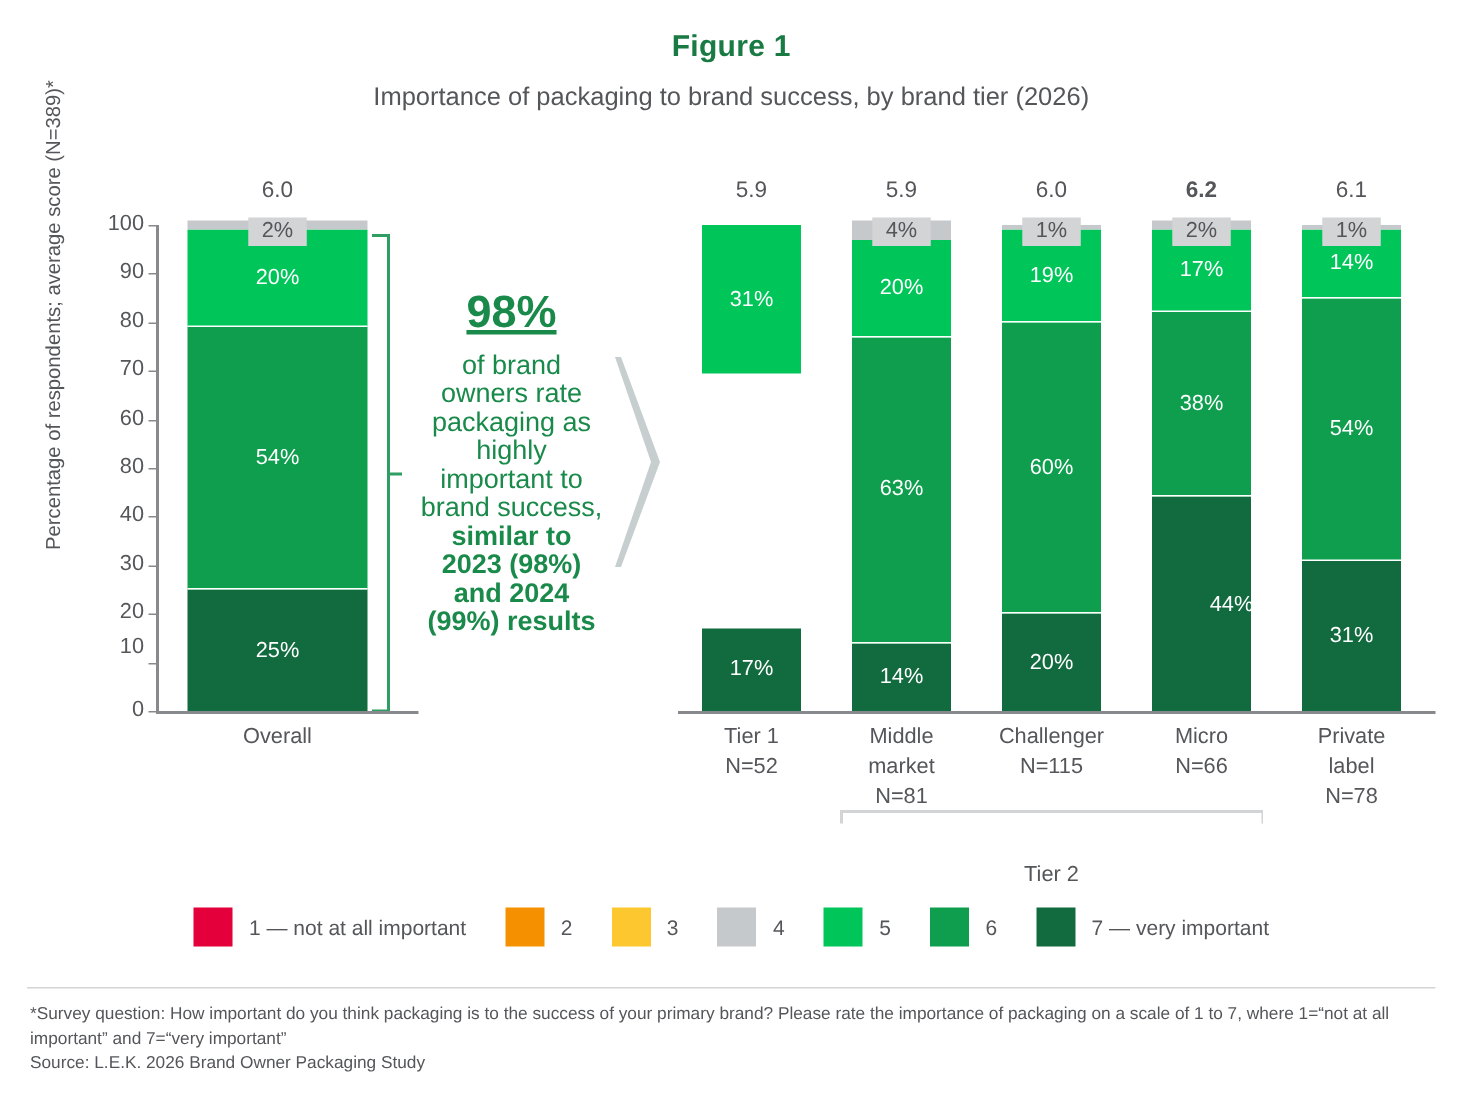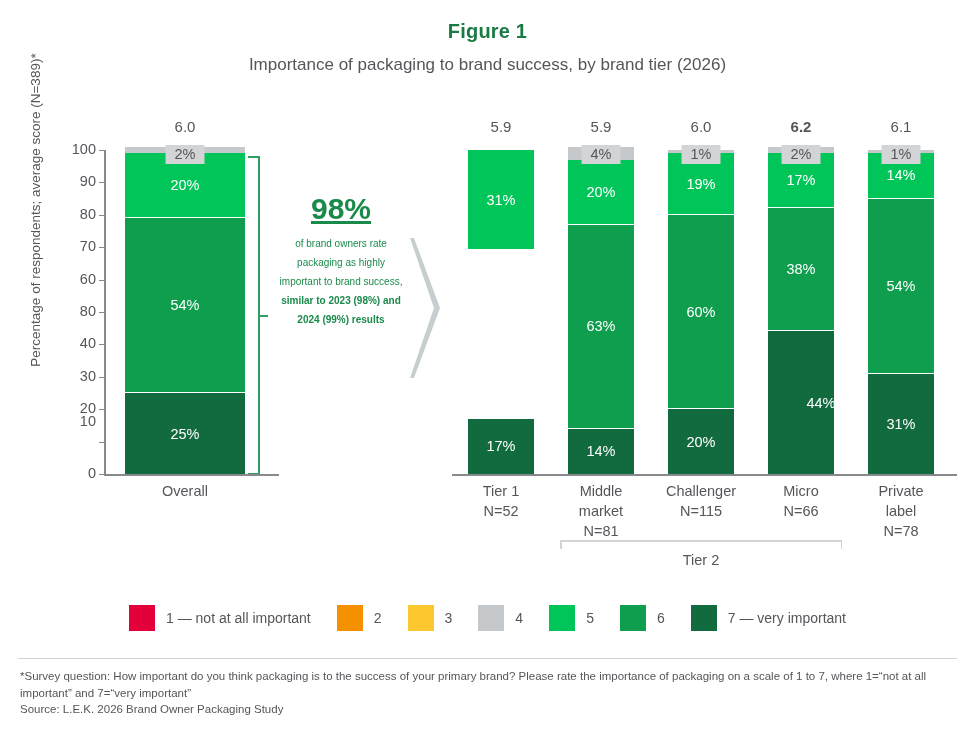--- a/index.html
+++ b/index.html
@@ -90,32 +90,32 @@
   .bracket-h {
     position: absolute; height: 1.5px; background: #2f9e63;
   }
   .callout-pct {
     position: absolute; width: 180px; text-align: center;
     font-size: 30px; font-weight: bold; color: #1a8a4b;
     transform: translateX(-50%);
   }
   .callout-body {
     position: absolute; width: 124px; text-align: center;
-    font-size: 10px; color: #1a8a4b; line-height: 19px;
+    font-size: 18px; color: #1a8a4b; line-height: 19px;
     transform: translateX(-50%);
   }
   .callout-body b { font-weight: bold; }
 
   .chevron { position: absolute; }
 
   
   .t2-line { position: absolute; background: #d2d4d6; }
   .t2-label {
     position: absolute; font-size: 14.5px; color: #55565a;
-    text-align: center; transform: translateX(-50%);
+    text-align: center; transform: translateX(-50%); margin-top: 23px;
   }
 
   
   .legend {
     position: absolute; left: 0; top: 605px; width: 975px;
     display: flex; align-items: center; justify-content: center;
     gap: 0px;
   }
   .legend-item { display: flex; align-items: center; margin-right: 26px; }
   .legend-item:last-child { margin-right: 0; }
@@ -156,21 +156,21 @@
       <div class="ytick" style="left: 58px; top: 279.6px; width: 38px;">60</div>
       <div class="ytick-mark" style="left: 99px; top: 280px;"></div>
       <div class="ytick" style="left: 58px; top: 312px; width: 38px;">80</div>
       <div class="ytick-mark" style="left: 99px; top: 312px;"></div>
       <div class="ytick" style="left: 58px; top: 344.4px; width: 38px;">40</div>
       <div class="ytick-mark" style="left: 99px; top: 344px;"></div>
       <div class="ytick" style="left: 58px; top: 376.8px; width: 38px;">30</div>
       <div class="ytick-mark" style="left: 99px; top: 377px;"></div>
       <div class="ytick" style="left: 58px; top: 409.2px; width: 38px;">20</div>
       <div class="ytick-mark" style="left: 99px; top: 409px;"></div>
-      <div class="ytick" style="left: 58px; top: 422px; width: 38px;">10</div>
+      <div class="ytick" style="left: 58px; top: 432px; width: 38px;">10</div>
       <div class="ytick-mark" style="left: 99px; top: 442px;"></div>
       <div class="ytick" style="left: 58px; top: 474px; width: 38px;">0</div>
       <div class="ytick-mark" style="left: 99px; top: 474px;"></div>
       <div class="baseline" style="left: 104px; top: 474px; width: 175px;"></div>
       <div class="baseline" style="left: 452px; top: 474px; width: 505px;"></div>
       <div class="bar" style="left: 125px; top: 150px; width: 120px; height: 324px;">
         <div class="seg" style="background: rgb(18, 107, 63); height: 81px; bottom: 0px; top: auto;">25%</div>
         <div class="seg" style="background: rgb(14, 158, 78); height: 174.96px; bottom: 81px; top: auto;">54%</div>
         <div class="seg" style="background: rgb(0, 198, 90); height: 64.8px; bottom: 255.96px; top: auto;">20%</div>
         <div class="seg gray" style="background: rgb(198, 201, 203); height: 6.48px; bottom: 320.76px; top: auto;"></div>

